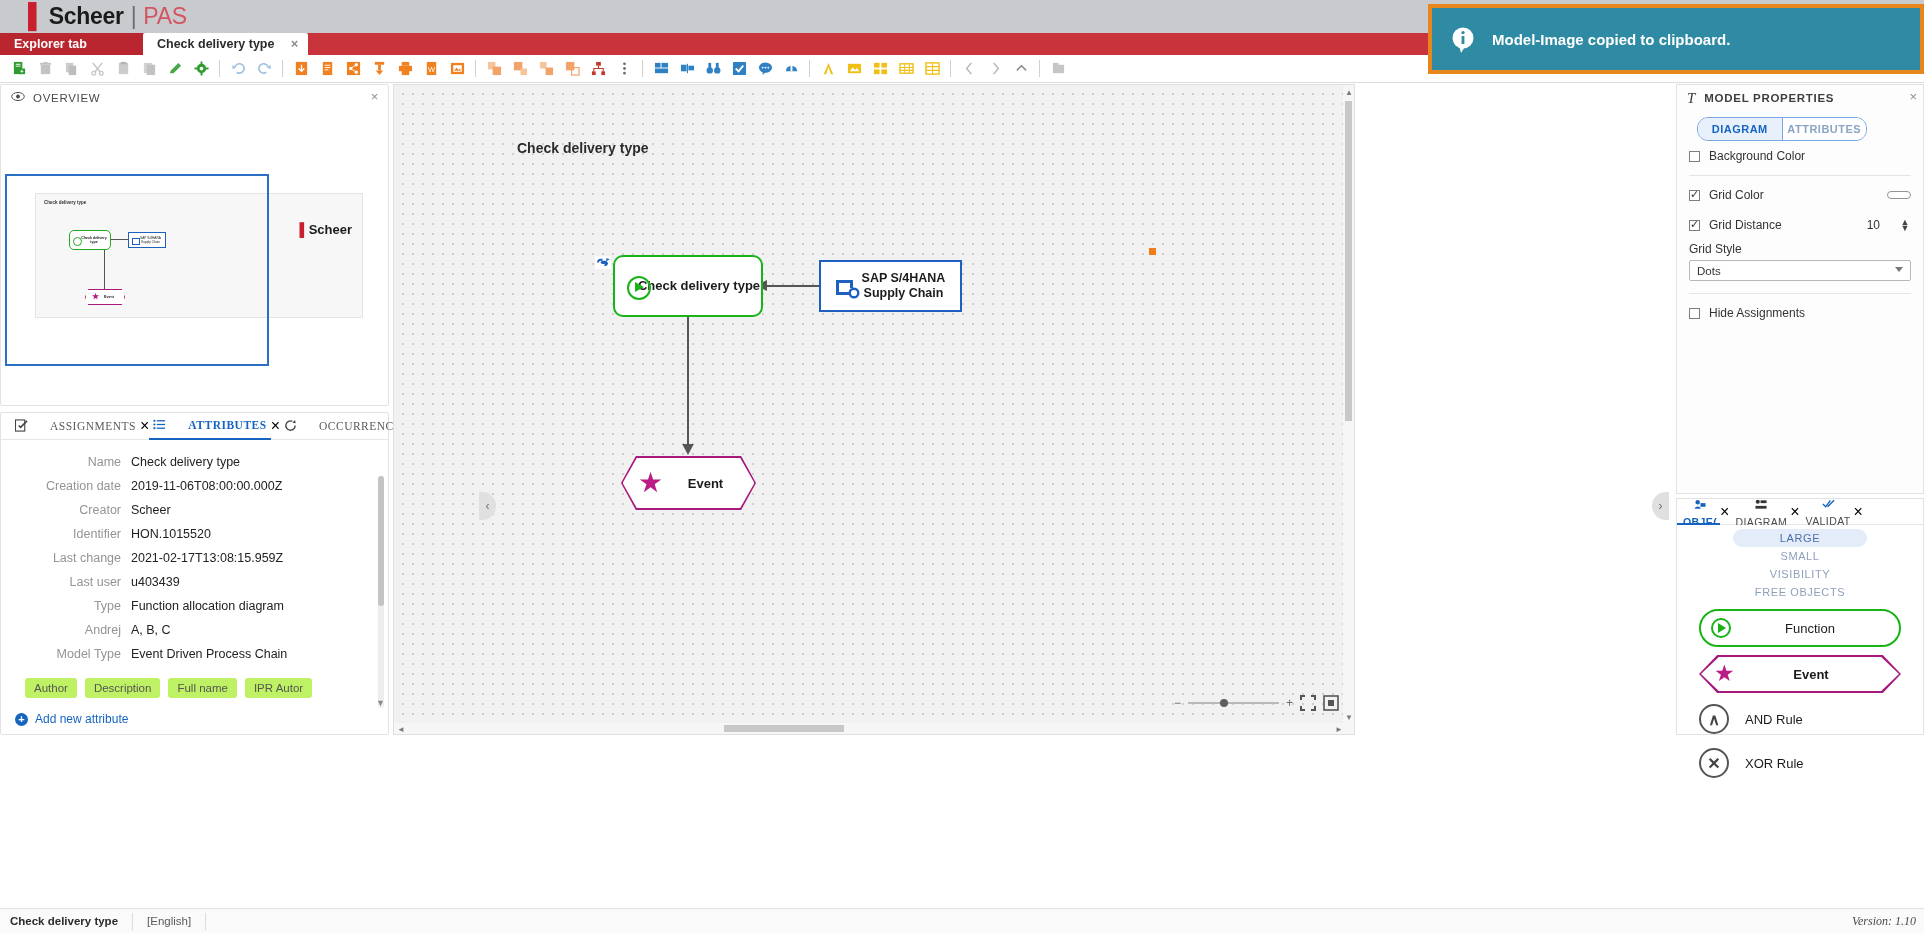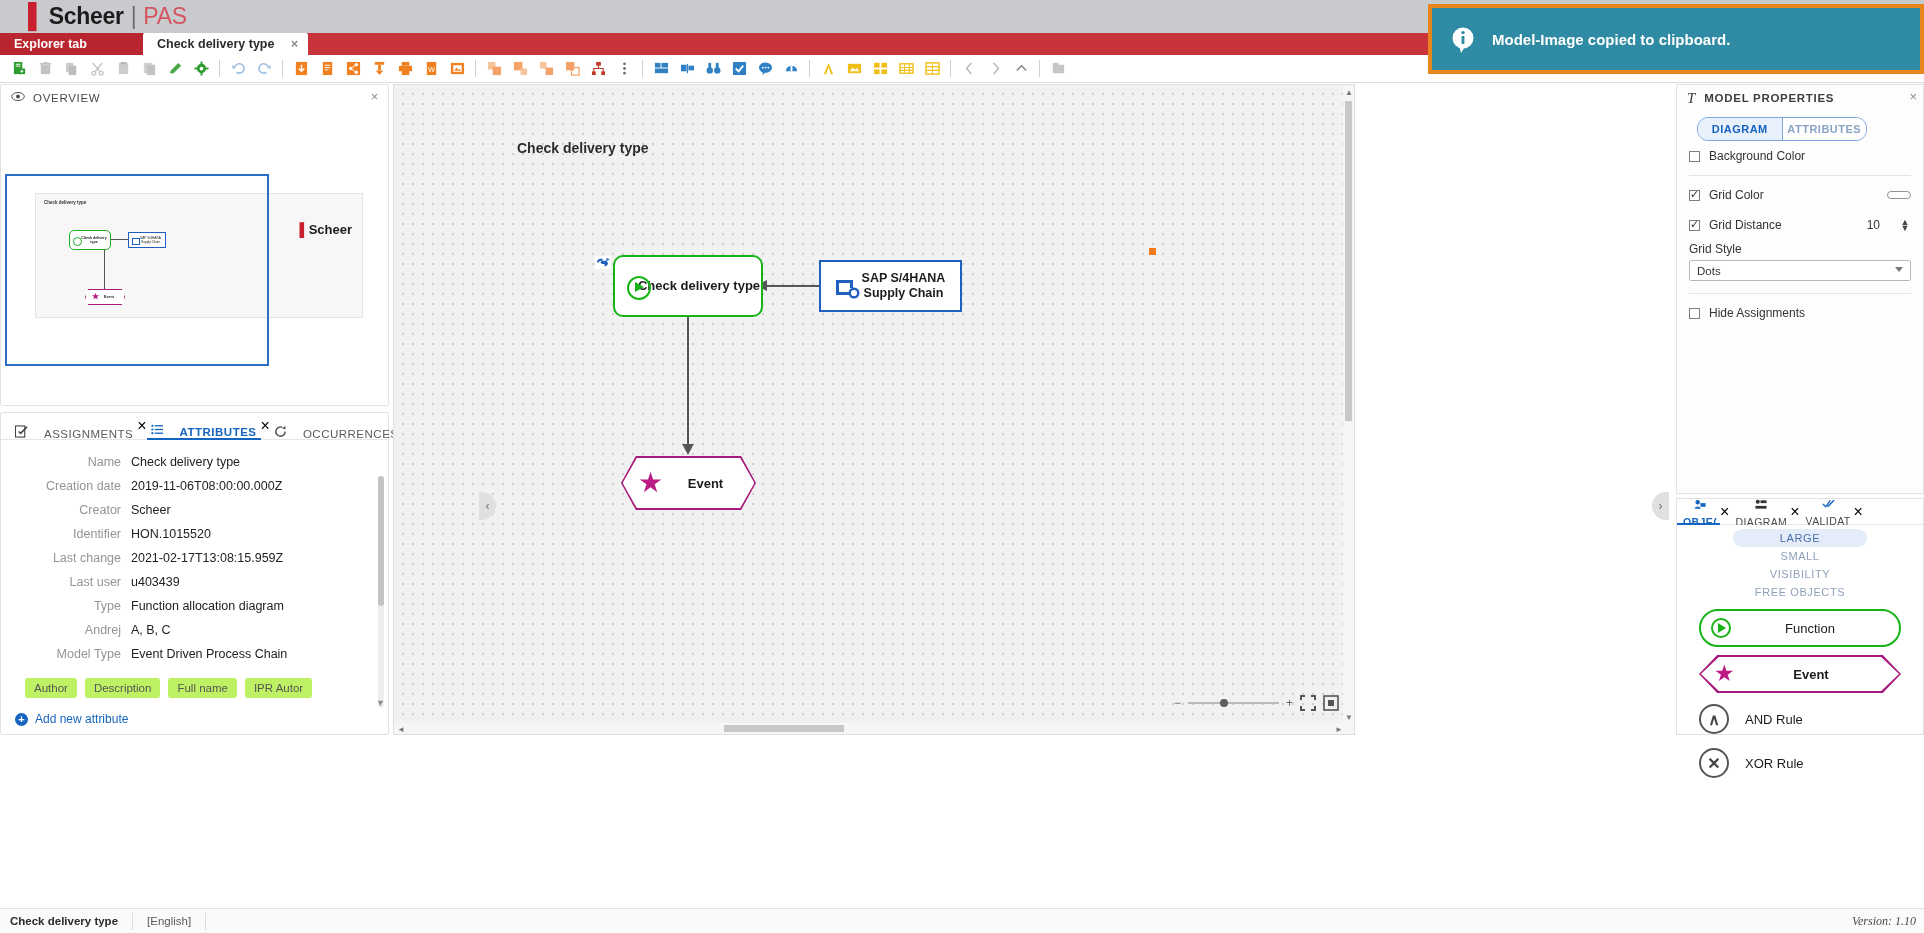--- a/index.html
+++ b/index.html
@@ -138,23 +138,23 @@
   
   .attr-panel {
     position:absolute; left:0px; top:412px; width:389px; height:323px;
     background:#ffffff; border:1px solid #e2e2e2; border-radius:2px;
   }
   .attr-tabs {
     height:27px; display:flex; align-items:center; border-bottom:1px solid #e6e6e6;
     padding-left:10px; gap:0;
   }
   .attr-tab {
-    display:flex; align-items:flex-end; gap:16px; height:27px;
+    display:flex; align-items:center; gap:22px; height:27px;
     font-size:11.5px; letter-spacing:0.5px; color:#5a5a5a; cursor:pointer;
-    padding:0 4px; position:relative;
+    padding:0 4px; position:relative;font-family:Liberation Serif, serif;
   }
   .attr-tab.sel { color:#1565c0; border-bottom:2px solid #1565c0; font-weight:bold;}
   .attr-body { position:relative; height:268px; overflow:hidden; padding-top:10px;}
   .arow { display:flex; font-size:12.5px; line-height:24px; }
   .arow .k { width:130px; text-align:right; color:#949494; padding-right:10px; }
   .arow .v { color:#222; }
   .chipwrap { display:flex; gap:8px; padding:12px 0 0 24px; }
   .chip {
     background:#bef264; color:#555; border-radius:3px;
     font-size:11.5px; padding:4px 9px; cursor:pointer;

